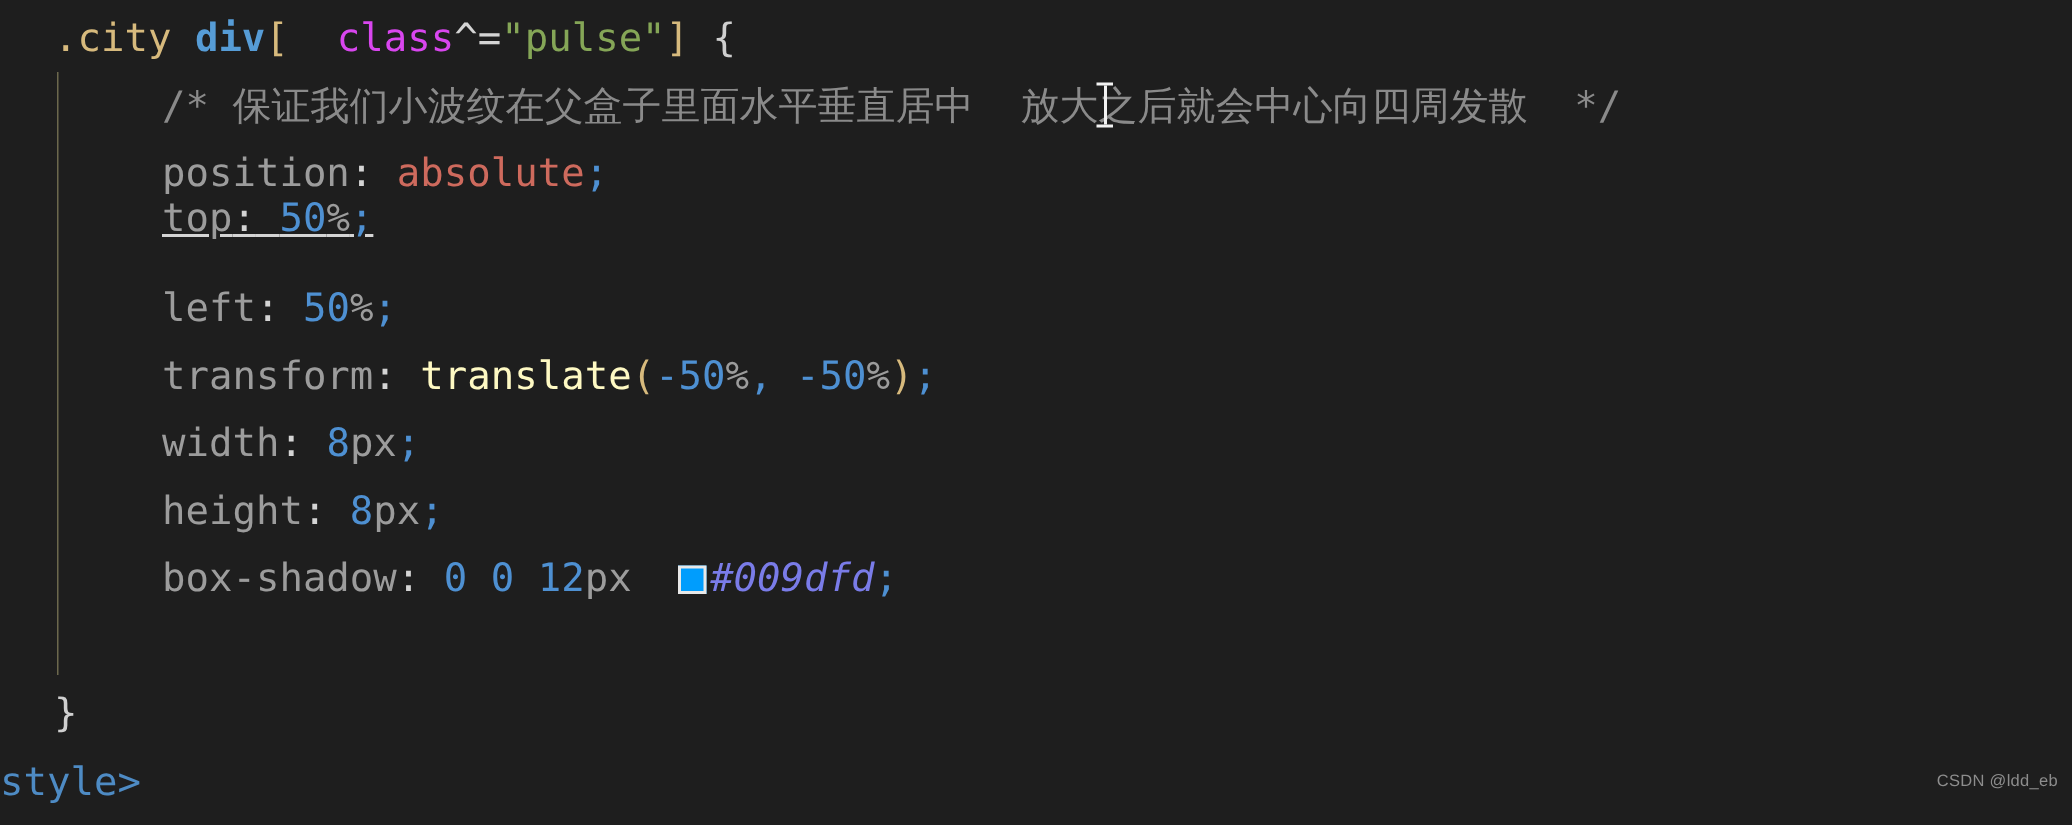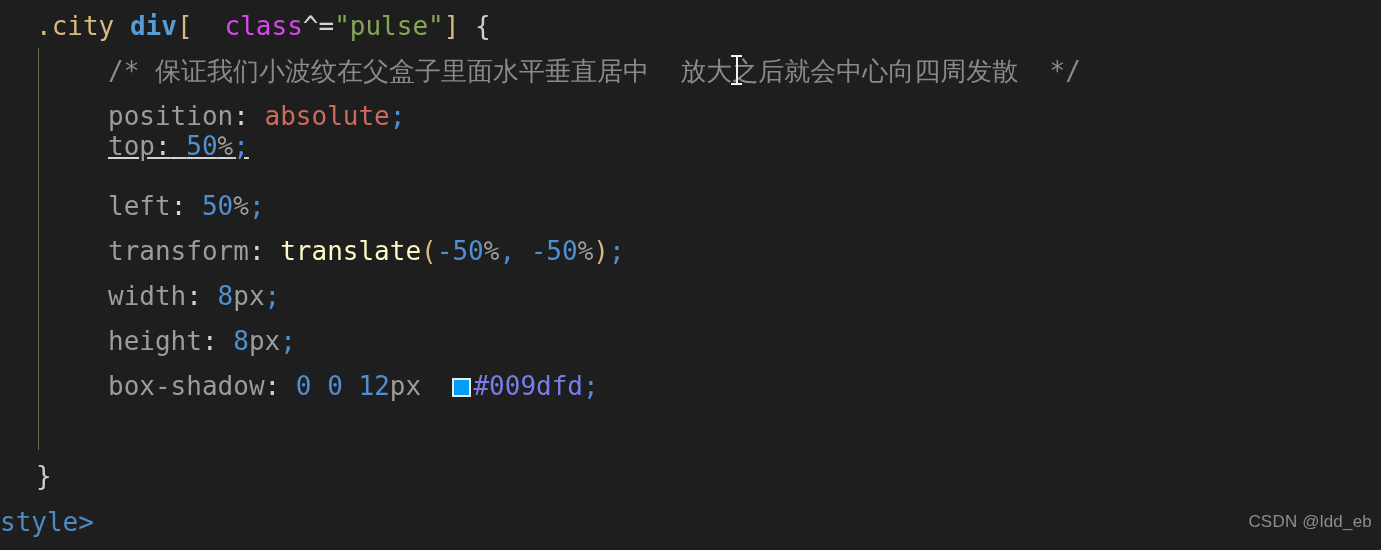--- a/index.html
+++ b/index.html
@@ -61,21 +61,21 @@
   .t-comment    { color: #8a8a8a; }
   .t-prop       { color: #9c9c9c; }
   .t-colon      { color: #d4d4d4; }
   .t-keyword    { color: #ce6a5d; }
   .t-number     { color: #4e90d2; }
   .t-unit       { color: #9c9c9c; }
   .t-func       { color: #fef9c3; }
   .t-paren      { color: #d7ba7d; }
   .t-semi       { color: #4e90d2; }
   .t-comma      { color: #4e90d2; }
-  .t-hex        { color: #7a7ce8; }
+  .t-hex        { color: #7a7ce8; font-style: italic; }
   .t-closetag   { color: #4e8bc4; }
 
   
   .color-swatch {
     display: inline-block;
     width: 19px;
     height: 19px;
     vertical-align: -2px;
     box-sizing: border-box;
     border: 2px solid #e8e8e8;
@@ -109,21 +109,21 @@
     background: #f2f2f2;
   }
   .text-cursor .cap-top { top: 1px; }
   .text-cursor .cap-bot { bottom: 1px; }
 
   .watermark {
     position: absolute;
     right: 9px;
     bottom: 6px;
     font-family: "Liberation Sans", sans-serif;
-    font-size: 17px;
+    font-size: 11px;
     color: #8d8d8d;
     letter-spacing: .2px;
   }
 </style>
 </head>
 <body>
 
 <div id="editor-root" style="background: rgb(30, 30, 30);">
 
   <div class="code-surface">

